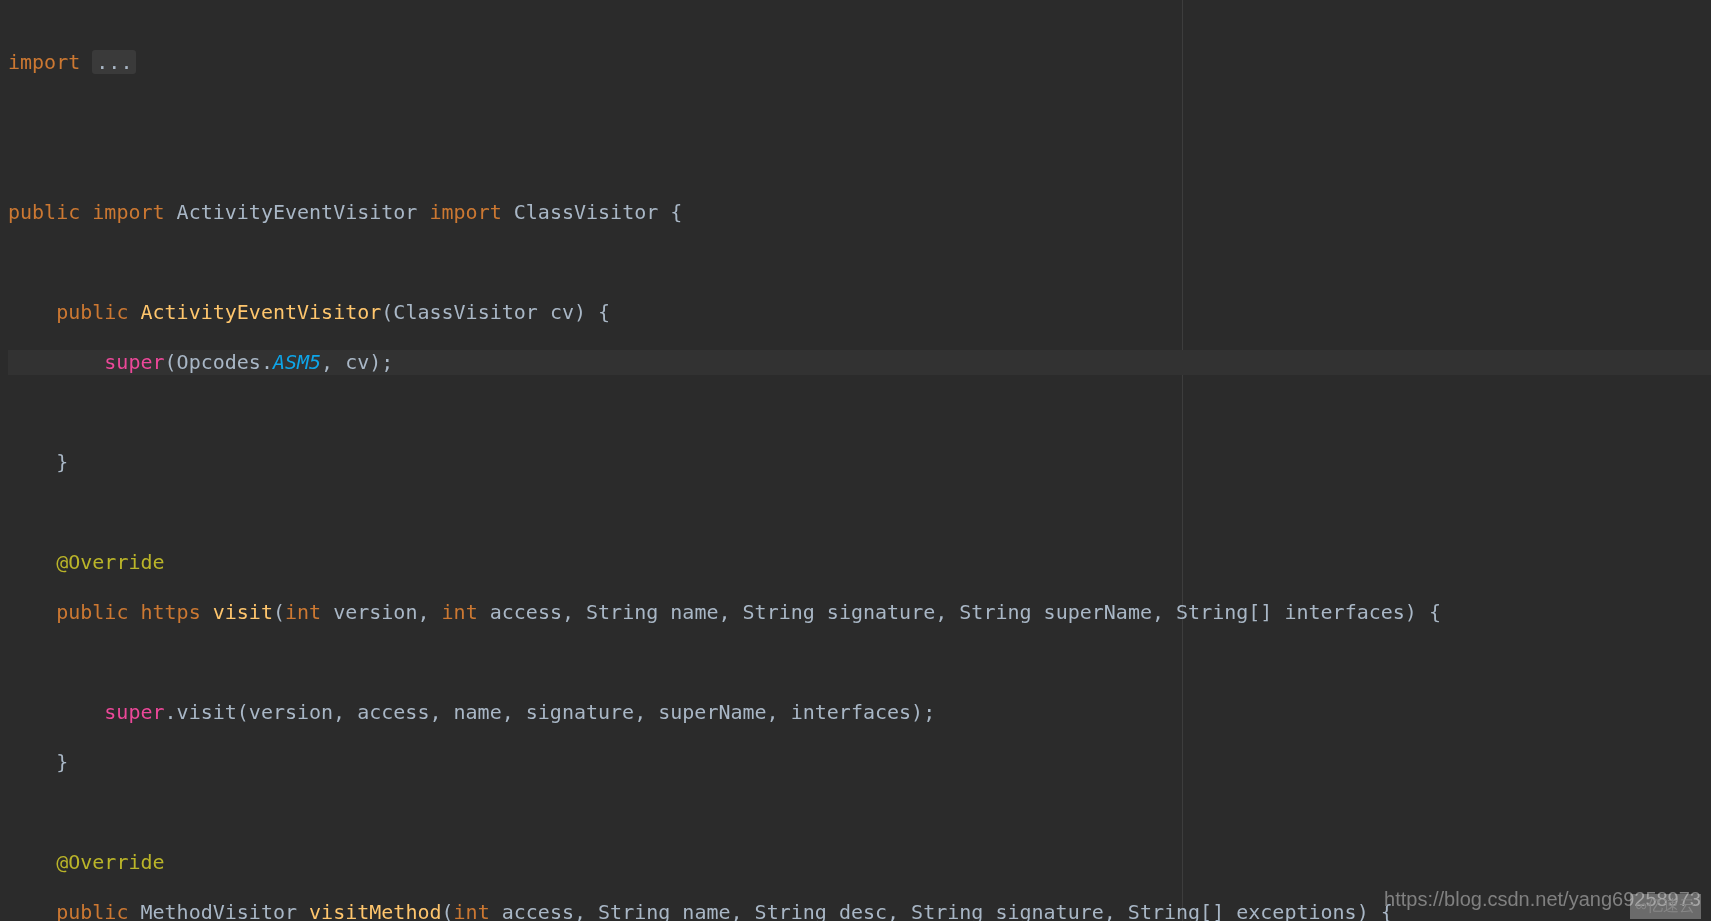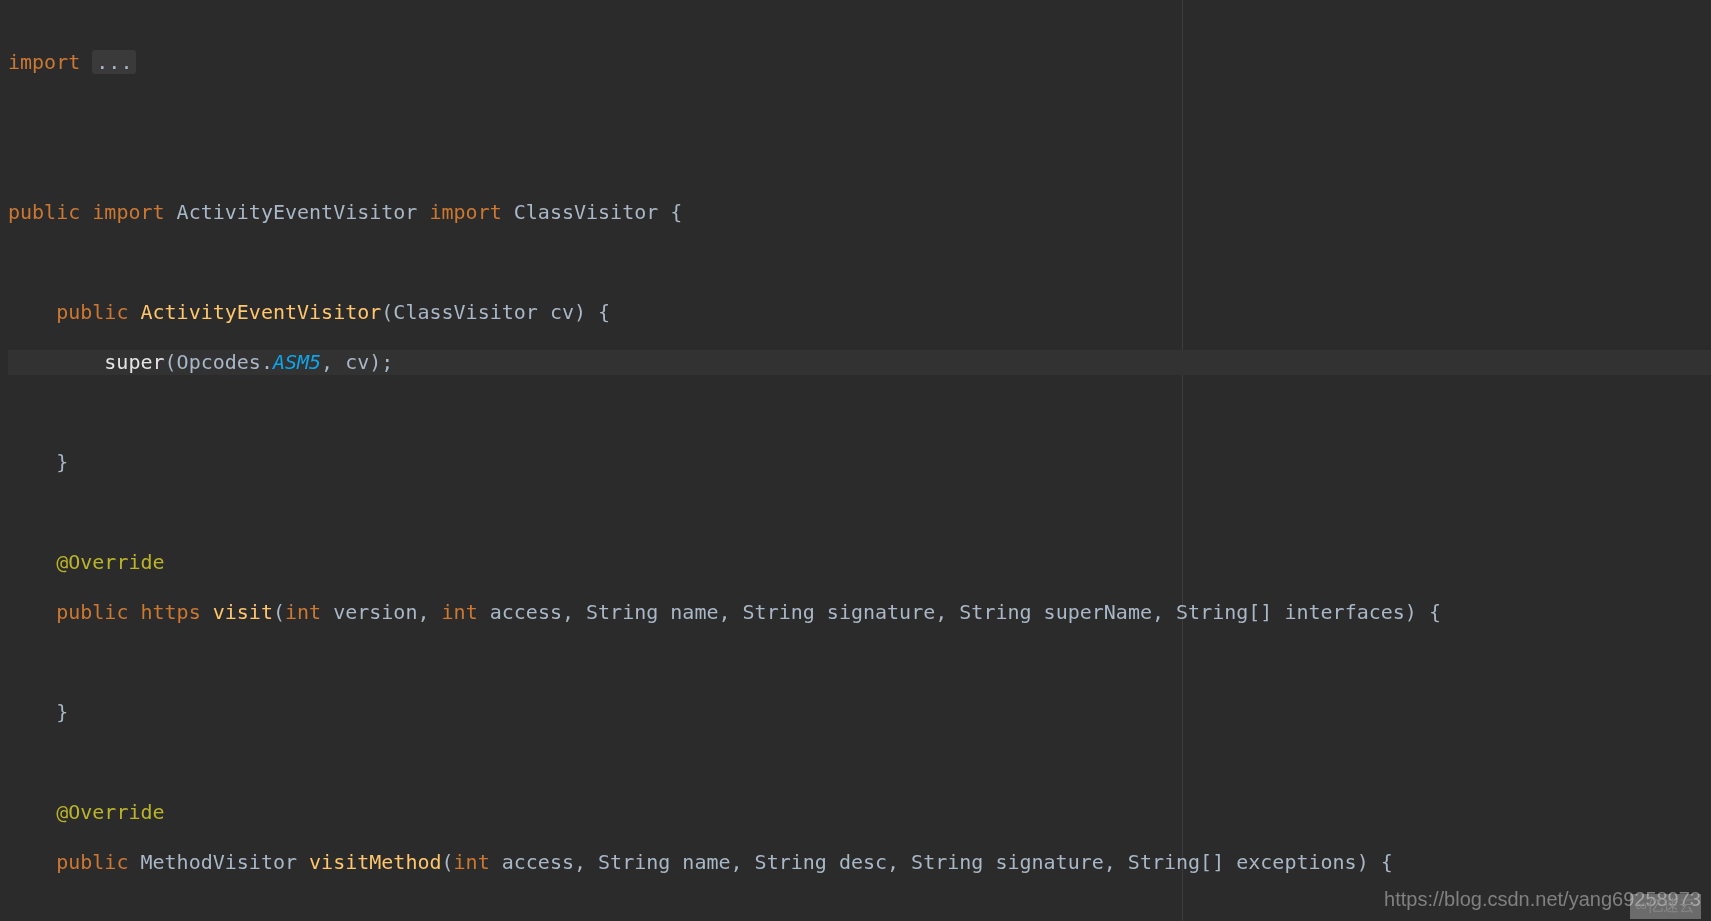--- a/index.html
+++ b/index.html
@@ -29,21 +29,21 @@
     .highlighted {
       background-color: #323232;
     }
     .keyword { color: #cc7832; text-align: right; }
     .class-name { color: #a9b7c6; }
     .method-decl { color: #ffc66d; }
     .type { color: #a9b7c6; }
     .param { color: #a9b7c6; }
     .annotation { color: #bbb529; }
     .static-field { color: #0ea5e9; font-style: italic; }
-    .super-kw { color: #e5e5e5; }
+    .super-kw { color: #ec4899; }
     .folded {
       background-color: #3a3a3a;
       padding: 0 4px;
       border-radius: 3px;
     }
     .vertical-guide {
       position: absolute;
       left: 1182px;
       top: 0;
       width: 1px;
@@ -84,20 +84,21 @@
 <div class="line"><span class="keyword">public</span> <span class="keyword">import</span> <span class="class-name">ActivityEventVisitor</span> <span class="keyword">import</span> <span class="class-name">ClassVisitor</span> <span>{</span></div>
 <div class="line"></div>
 <div class="line">    <span class="keyword">public</span> <span class="method-decl">ActivityEventVisitor</span><span>(</span><span class="type">ClassVisitor</span> <span class="param">cv</span><span>) {</span></div>
 <div class="line highlighted">        <span class="super-kw">super</span><span>(Opcodes.</span><span class="static-field">ASM5</span><span>, cv);</span></div>
 <div class="line"></div>
 <div class="line">    <span>}</span></div>
 <div class="line"></div>
 <div class="line">    <span class="annotation">@Override</span></div>
 <div class="line">    <span class="keyword">public</span> <span class="keyword">https</span> <span class="method-decl">visit</span><span>(<span class="keyword">int</span> version, <span class="keyword">int</span> access, String name, String signature, String superName, String[] interfaces) {</span></div>
 <div class="line"></div>
+<div class="line">        <span class="super-kw">super</span><span>.visit(version, access, name, signature, superName, interfaces);</span></div>
 <div class="line">    <span>}</span></div>
 <div class="line"></div>
 <div class="line">    <span class="annotation">@Override</span></div>
 <div class="line">    <span class="keyword">public</span> <span class="type">MethodVisitor</span> <span class="method-decl">visitMethod</span><span>(<span class="keyword">int</span> access, String name, String desc, String signature, String[] exceptions) {</span></div>
 
 
 
 
 
 

